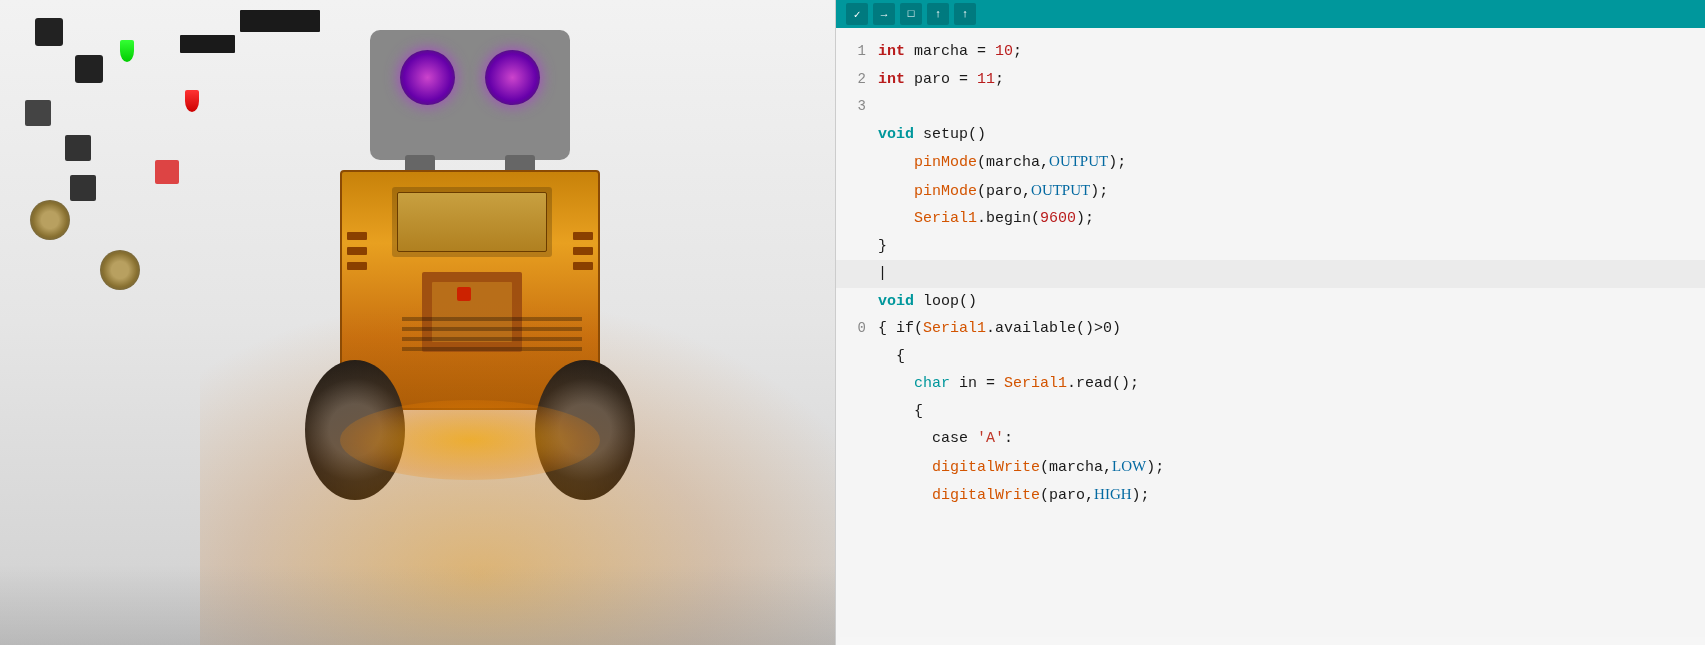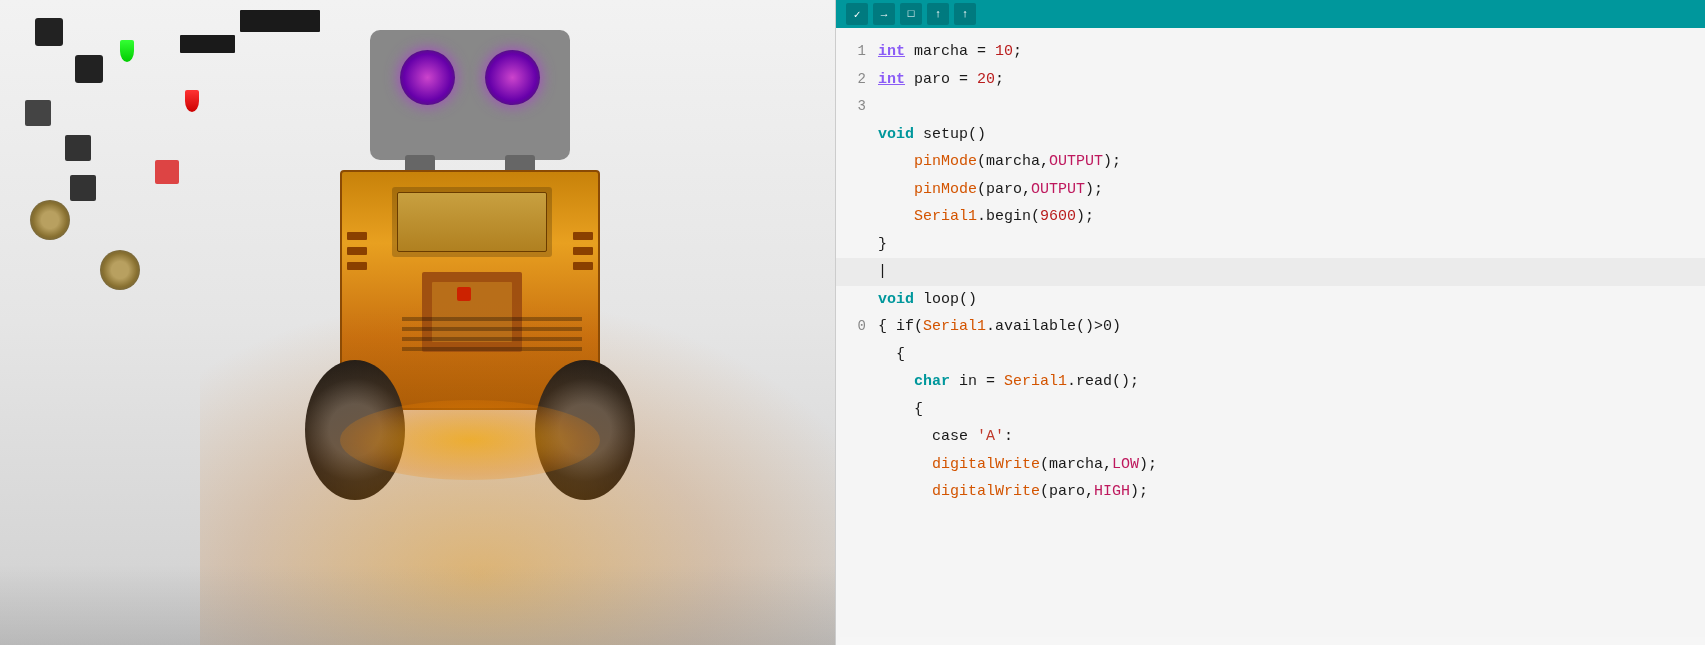--- a/index.html
+++ b/index.html
@@ -89,25 +89,25 @@
       margin-right: 12px;
       font-size: 14px;
       user-select: none;
     }
 
     .code-text {
       color: #1a1a1a;
       white-space: pre;
     }
 
-    .kw-int { color: #8b5cf6; font-weight: bold; text-decoration: underline; }
+    .kw-int { color: #b91c1c; font-weight: bold; }
     .kw-void { color: #00979c; font-weight: bold; }
-    .kw-char { color: #00979c; font-weight: bold; }
+    .kw-char { color: #00979c; font-weight: normal; }
     .fn-orange { color: #d35400; }
-    .fn-teal { color: #be185d; }
+    .fn-teal { color: #0369a1; font-family: Liberation Serif, serif; }
     .str-red { color: #c0392b; }
     .num { color: #b91c1c; }
     .cursor-line {
       background: rgba(0,0,0,0.04);
     }
 
     
     .left-bg {
       position: absolute;
       left: 0;
@@ -369,21 +369,21 @@
 
     <div class="code-body">
 
       <div class="code-line">
         <span class="line-num">1</span>
         <span class="code-text"><span class="kw-int">int</span> marcha = <span class="num">10</span>;</span>
       </div>
 
       <div class="code-line">
         <span class="line-num">2</span>
-        <span class="code-text"><span class="kw-int">int</span> paro = <span class="num">20</span>;</span>
+        <span class="code-text"><span class="kw-int">int</span> paro = <span class="num">11</span>;</span>
       </div>
 
       <div class="code-line">
         <span class="line-num">3</span>
         <span class="code-text">&nbsp;</span>
       </div>
 
       <div class="code-line">
         <span class="line-num"></span>
         <span class="code-text"><span class="kw-void">void</span> setup()</span>

